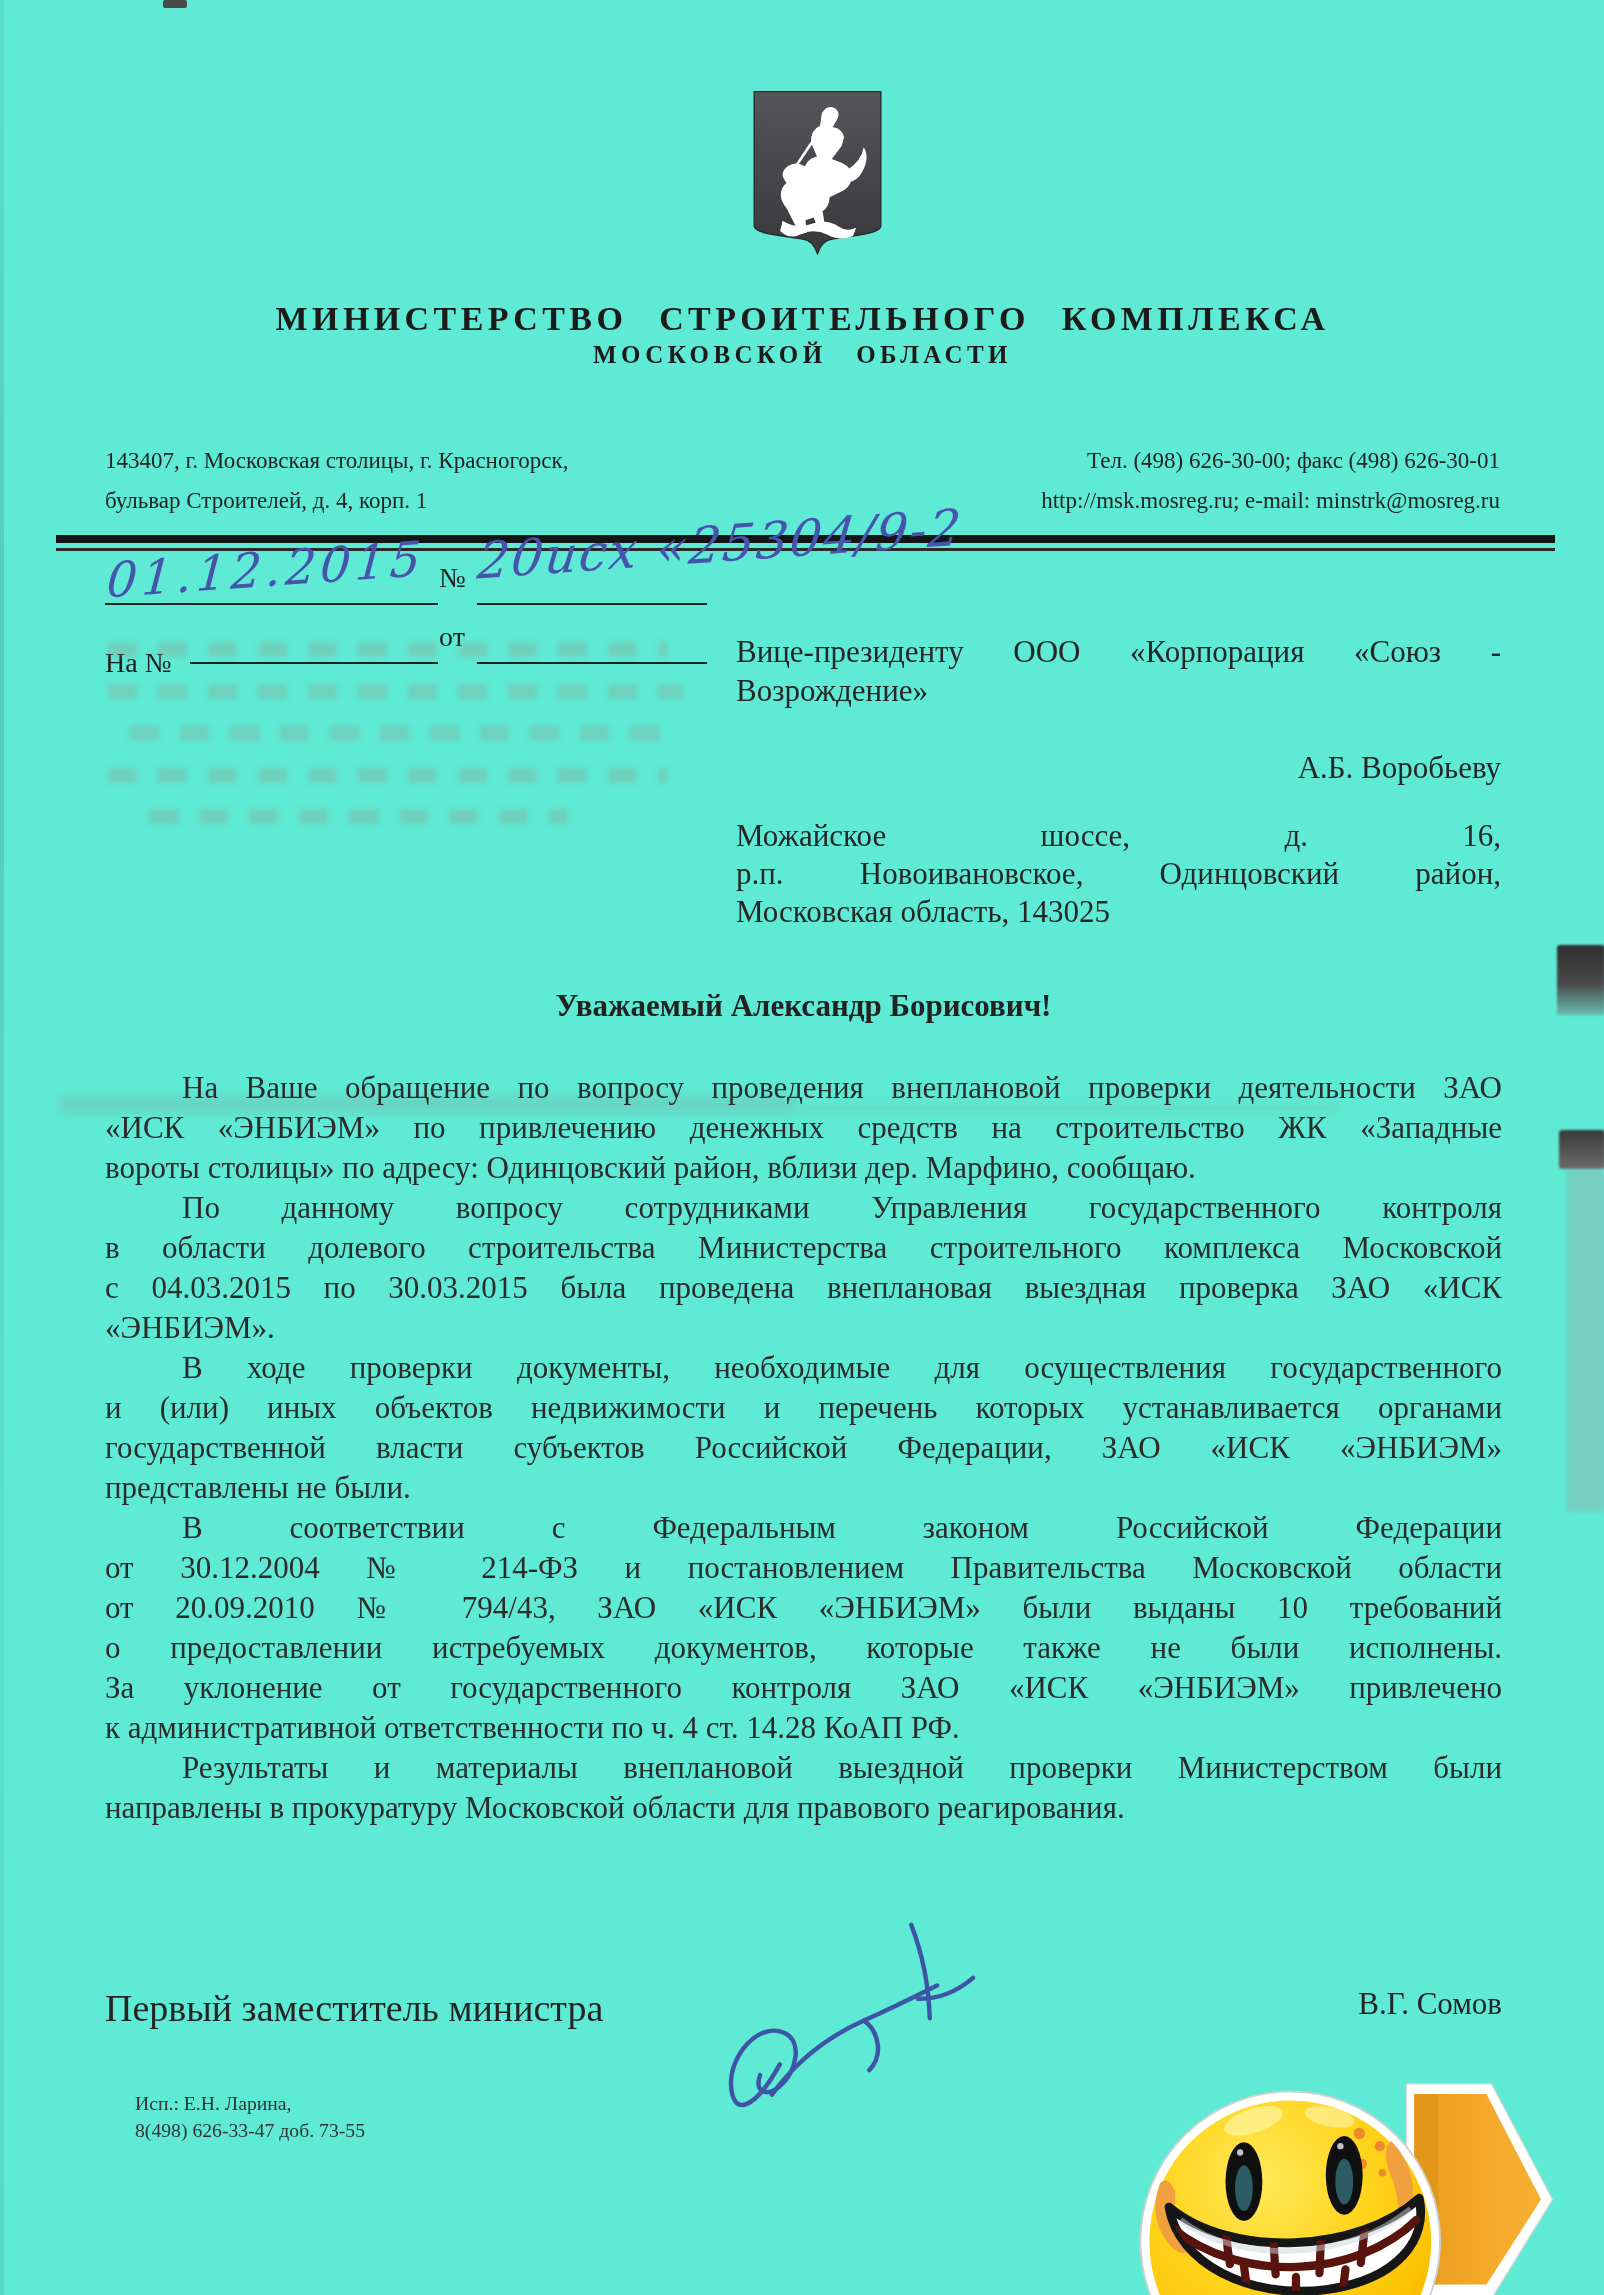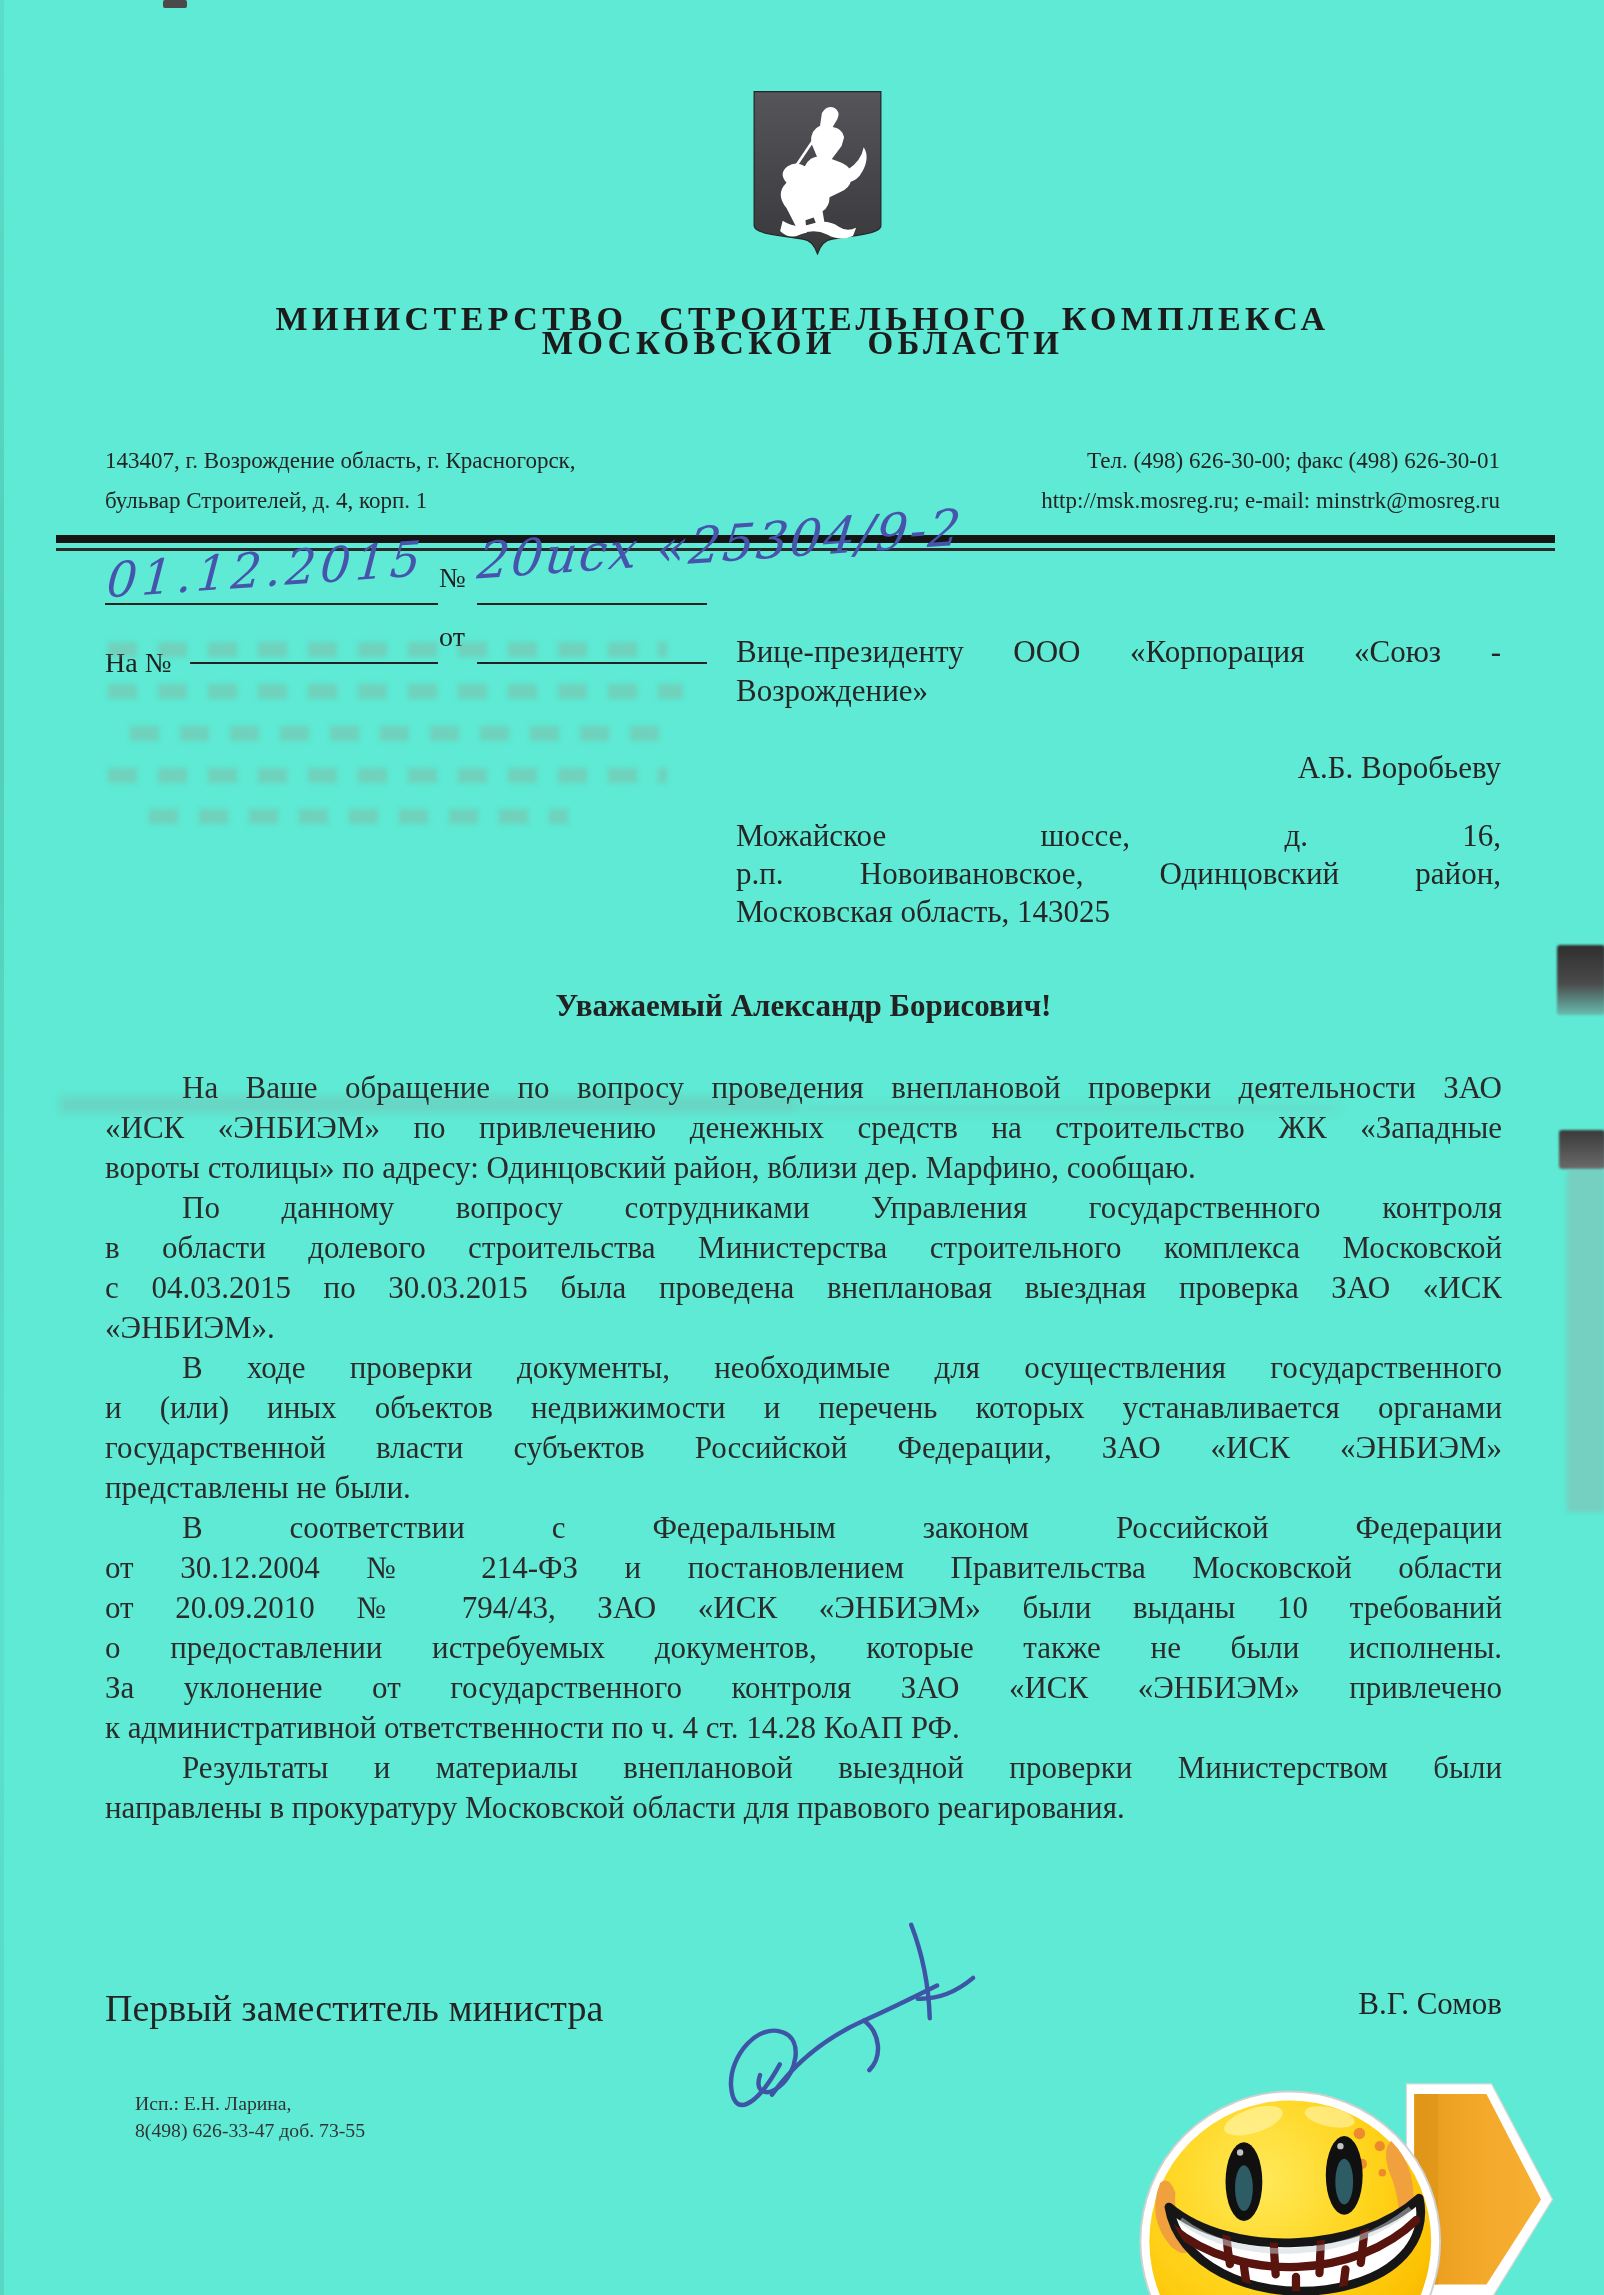--- a/index.html
+++ b/index.html
@@ -12,21 +12,21 @@
     color:#262626;
   }
   .abs{position:absolute;}
   
   .ministry-title{
     left:0;width:1605px;text-align:center;
     font-weight:bold;color:#1b1b1b;
     letter-spacing:4.4px;word-spacing:19px;
   }
   .t1{top:300px;font-size:34px;}
-  .t2{top:325px;font-size:33px;}
+  .t2{top:341px;font-size:25px;}
   .hdr{font-size:23px;color:#242424;line-height:25.4px;}
   
   .rule-thick{left:56px;top:535px;width:1499px;height:8.3px;background:#151515;}
   .rule-thin{left:56px;top:548px;width:1499px;height:2.5px;background:#2a2a2a;}
   
   .ref-label{font-size:28px;color:#1f1f1f;}
   .uline{height:1.9px;background:#222;}
   .handwrite{
     font-family:"DejaVu Serif", serif;
     font-style:italic;
@@ -89,21 +89,21 @@
 
       <path d="M152,128 q22,-14 26,-36 q10,16 -2,38 q-8,16 -24,18 z"></path>
 
       <path d="M50,208 q20,13 42,6 q27,-10 46,3 q13,9 28,2 l-5,13 q-21,9 -40,-2 q-23,-11 -44,0 q-17,8 -31,-6 z"></path>
     </g>
   </svg>
 
   <div class="abs ministry-title t1">МИНИСТЕРСТВО СТРОИТЕЛЬНОГО КОМПЛЕКСА</div>
   <div class="abs ministry-title t2">МОСКОВСКОЙ ОБЛАСТИ</div>
 
-  <div class="abs hdr" style="left:105px;top:448px;">143407, г. Возрождение область, г. Красногорск,</div>
+  <div class="abs hdr" style="left:105px;top:448px;">143407, г. Московская столицы, г. Красногорск,</div>
   <div class="abs hdr" style="left:105px;top:488px;">бульвар Строителей, д. 4, корп. 1</div>
   <div class="abs hdr" style="right:105px;top:448px;text-align:right;">Тел. (498) 626-30-00; факс (498) 626-30-01</div>
   <div class="abs hdr" style="right:105px;top:488px;text-align:right;">http://msk.mosreg.ru; e-mail: minstrk@mosreg.ru</div>
 
   <div class="abs rule-thick"></div>
   <div class="abs rule-thin"></div>
 
   <div class="abs handwrite hw-date">01.12.2015</div>
   <div class="abs uline" style="left:105px;top:603px;width:333px;"></div>
   <div class="abs ref-label" style="left:439px;top:562px;">№</div>

